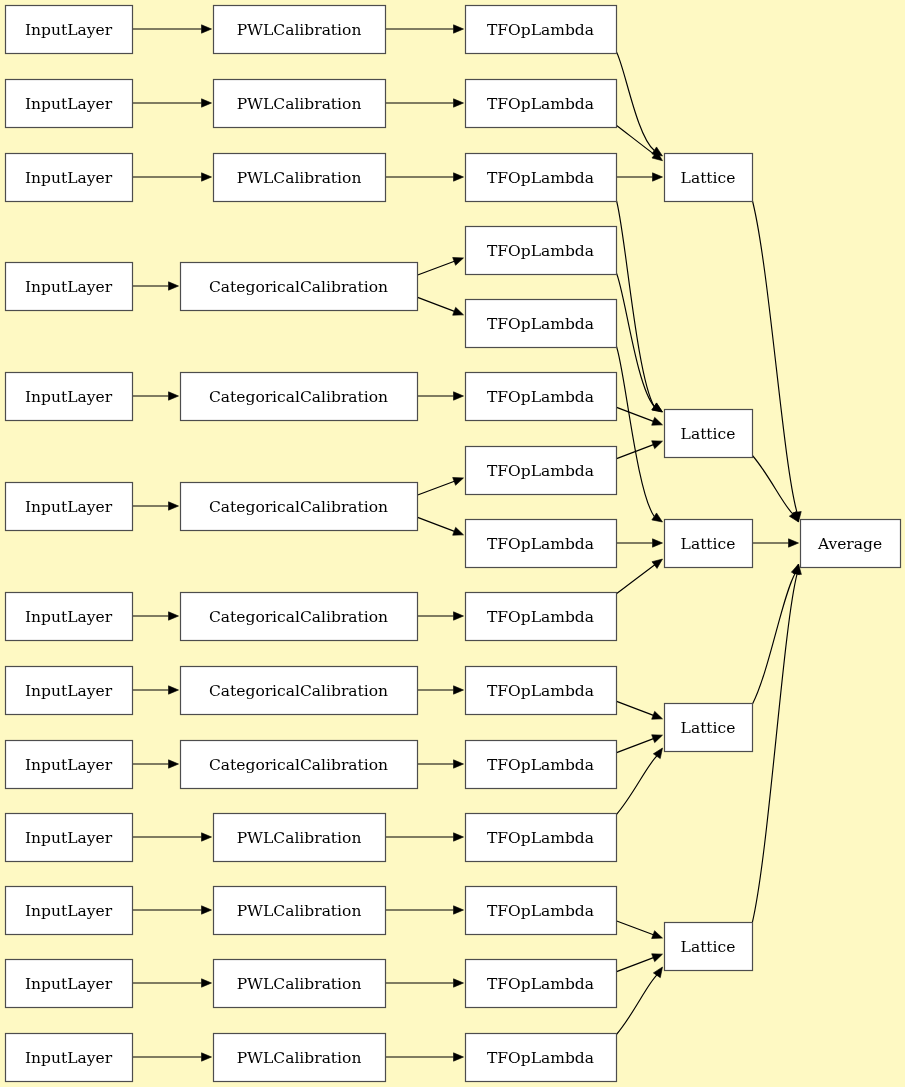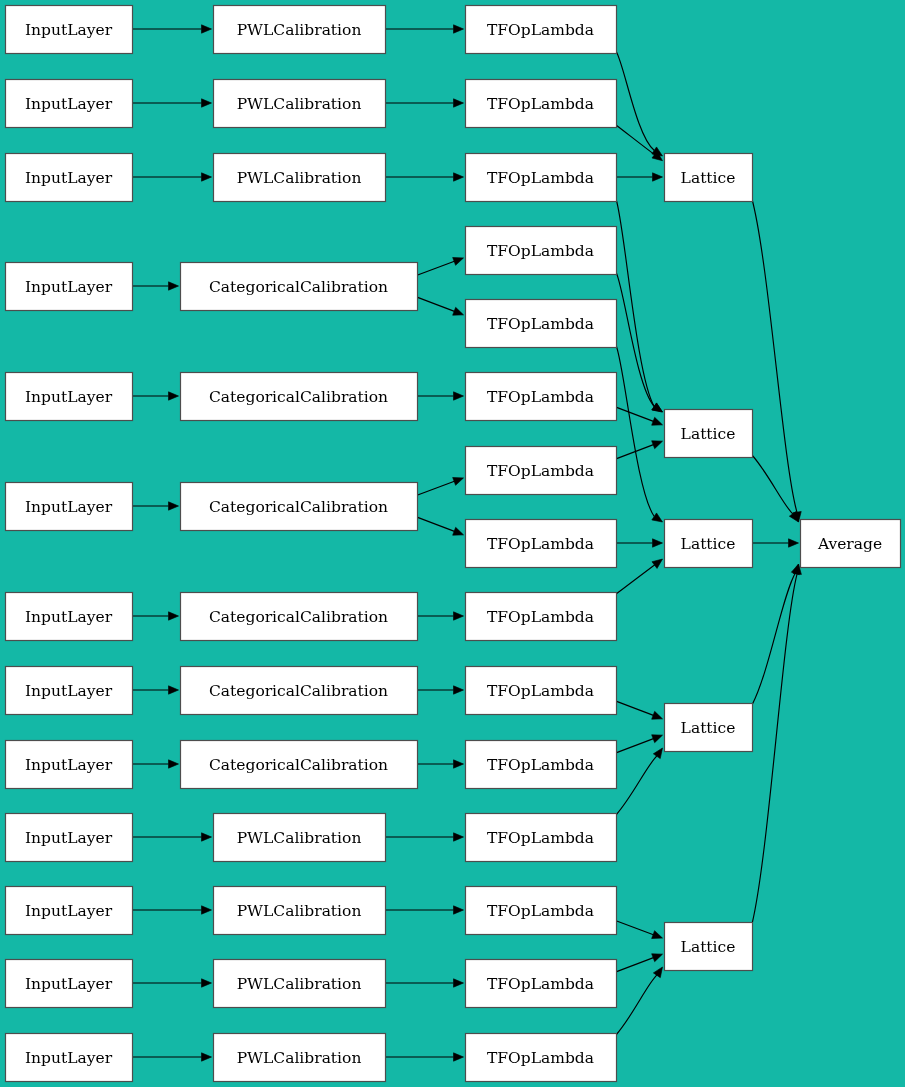--- a/index.html
+++ b/index.html
@@ -8,21 +8,21 @@
     padding: 0;
     background: #ffffff;
   }
   body {
     font-family: "DejaVu Serif", "Liberation Serif", serif;
   }
   #graph-root {
     position: relative;
     width: 905px;
     height: 1087px;
-    background: #14b8a6;
+    background: #fef9c3;
     overflow: hidden;
   }
   svg#graph-canvas {
     position: absolute;
     top: 0;
     left: 0;
     width: 905px;
     height: 1087px;
     display: block;
   }

